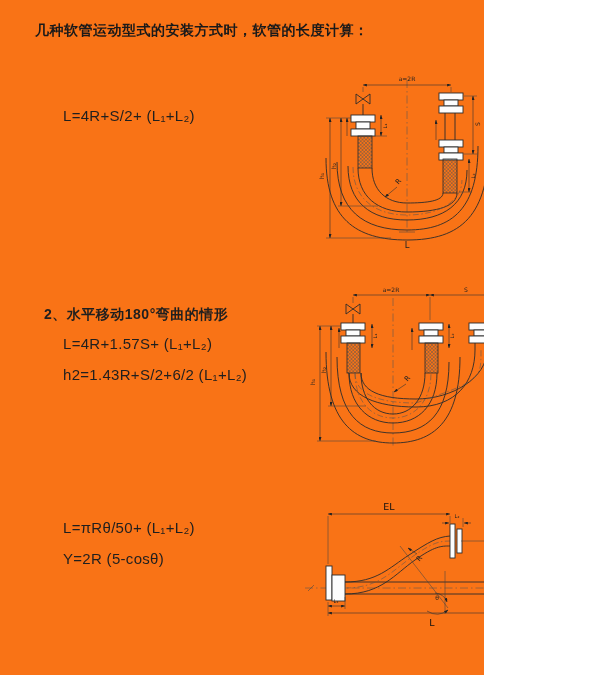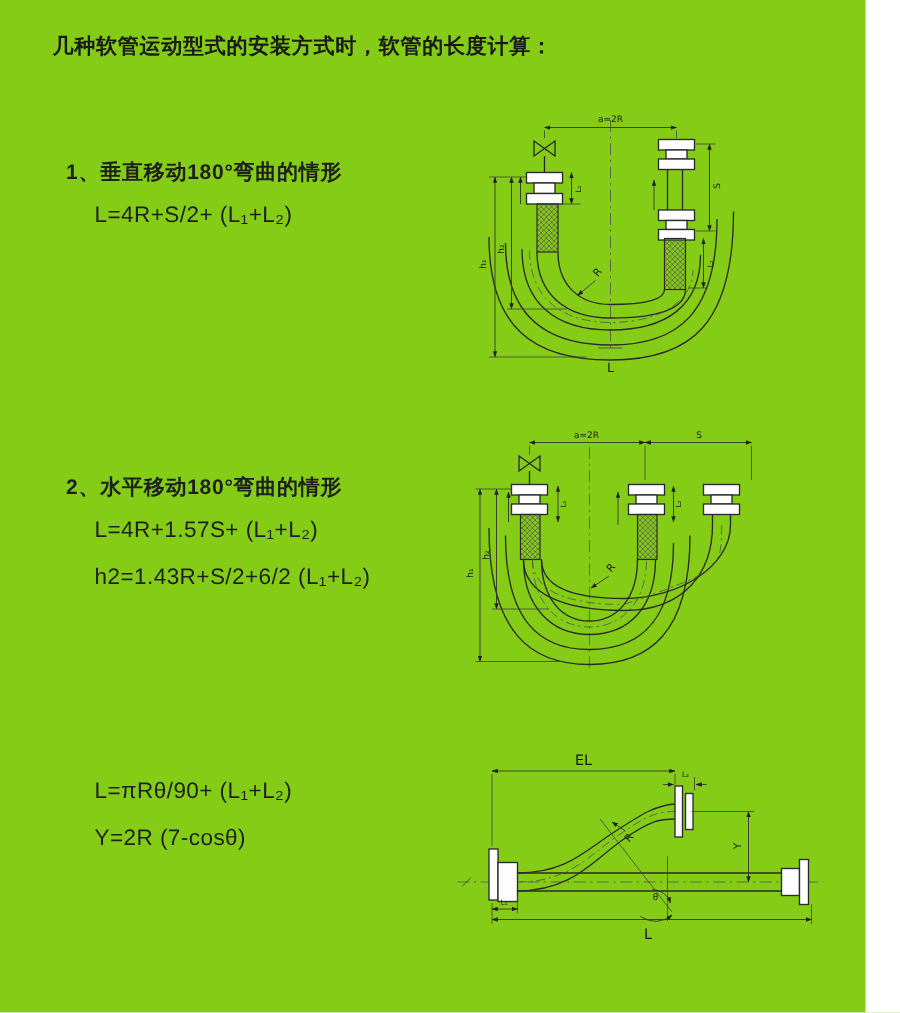--- a/index.html
+++ b/index.html
@@ -1,28 +1,28 @@
 <!DOCTYPE html>
 <html><head>
 <meta charset="utf-8">
 <style>
   html,body{margin:0;padding:0;background:#ffffff;}
   .page{
-    position:relative;width:577px;height:675px;background:#84cc16;
+    position:relative;width:484px;height:675px;background:#f97316;
     font-family:"Liberation Sans","DejaVu Sans",sans-serif;color:#1f1f1f;overflow:hidden;
   }
   .doc-title{
     position:absolute;left:35px;top:22px;font-size:14px;font-weight:600;
     letter-spacing:0.5px;color:#1a1a1a;
   }
   .sec{position:absolute;left:44px;}
   .sec .heading{font-size:14px;font-weight:600;margin:0 0 10px 0;letter-spacing:0.5px;}
   .sec .formula{font-size:15px;margin:0 0 11px 19px;line-height:20px;letter-spacing:0.3px;}
   .sec1{top:106px;}
-  .sec2{top:306px;margin-top:10px;}
+  .sec2{top:306px;}
   .sec3{top:518px;}
   .diag{position:absolute;}
   .d1{left:303px;top:66px;}
   .d2{left:306px;top:282px;}
   .d3{left:297px;top:496px;}
   .ln{stroke:#2b2b2b;fill:none;stroke-width:0.9;}
   .thin{stroke:#444;fill:none;stroke-width:0.55;}
   .dim{stroke:#333;fill:none;stroke-width:0.6;}
   .cl{stroke:#555;fill:none;stroke-width:0.55;stroke-dasharray:8 3 1.5 3;}
   .cld{stroke:#555;fill:none;stroke-width:0.55;stroke-dasharray:6 2.5 1.5 2.5;}
@@ -44,21 +44,20 @@
       </marker>
       <pattern id="hx" width="3.5" height="3.5" patternUnits="userSpaceOnUse">
         <path d="M0,3.5 L3.5,0 M0,0 L3.5,3.5" stroke="#555" stroke-width="0.5"></path>
       </pattern>
     </defs>
   </svg>
 
   <div class="doc-title">几种软管运动型式的安装方式时，软管的长度计算：</div>
 
   <div class="sec sec1">
-    <div class="heading">1、垂直移动180°弯曲的情形</div>
     <div class="formula">L=4R+S/2+ (L₁+L₂)</div>
   </div>
 
   <svg class="diag d1" width="250" height="190" viewBox="0 0 250 190">
 
     <line class="cl" x1="104" y1="14" x2="104" y2="168"></line>
 
     <g>
       <line class="dim" x1="60" y1="19" x2="148" y2="19" marker-start="url(#ar)" marker-end="url(#ar)"></line>
       <line class="thin" x1="60" y1="21" x2="60" y2="26"></line>
@@ -230,22 +229,22 @@
       <text class="dlabel" transform="rotate(-90 9 100)" x="9" y="100" text-anchor="middle">h₁</text>
     </g>
     <g>
       <line class="dim" x1="25" y1="44" x2="25" y2="124" marker-start="url(#ar)" marker-end="url(#ar)"></line>
       <line class="thin" x1="22" y1="124" x2="60" y2="124"></line>
       <text class="dlabel" transform="rotate(-90 20 88)" x="20" y="88" text-anchor="middle">h₂</text>
     </g>
   </svg>
 
   <div class="sec sec3">
-    <div class="formula">L=πRθ/90+ (L₁+L₂)</div>
-    <div class="formula">Y=2R (7-cosθ)</div>
+    <div class="formula">L=πRθ/50+ (L₁+L₂)</div>
+    <div class="formula">Y=2R (5-cosθ)</div>
   </div>
 
   <svg class="diag d3" width="300" height="148" viewBox="0 0 300 148">
     <line class="cl" x1="8" y1="92" x2="252" y2="92"></line>
     <line class="thin" x1="11" y1="95" x2="17" y2="89"></line>
 
     <g>
       <rect class="fit" x="29" y="70" width="6" height="34"></rect>
       <rect class="fit" x="35" y="79" width="13" height="26"></rect>
     </g>

